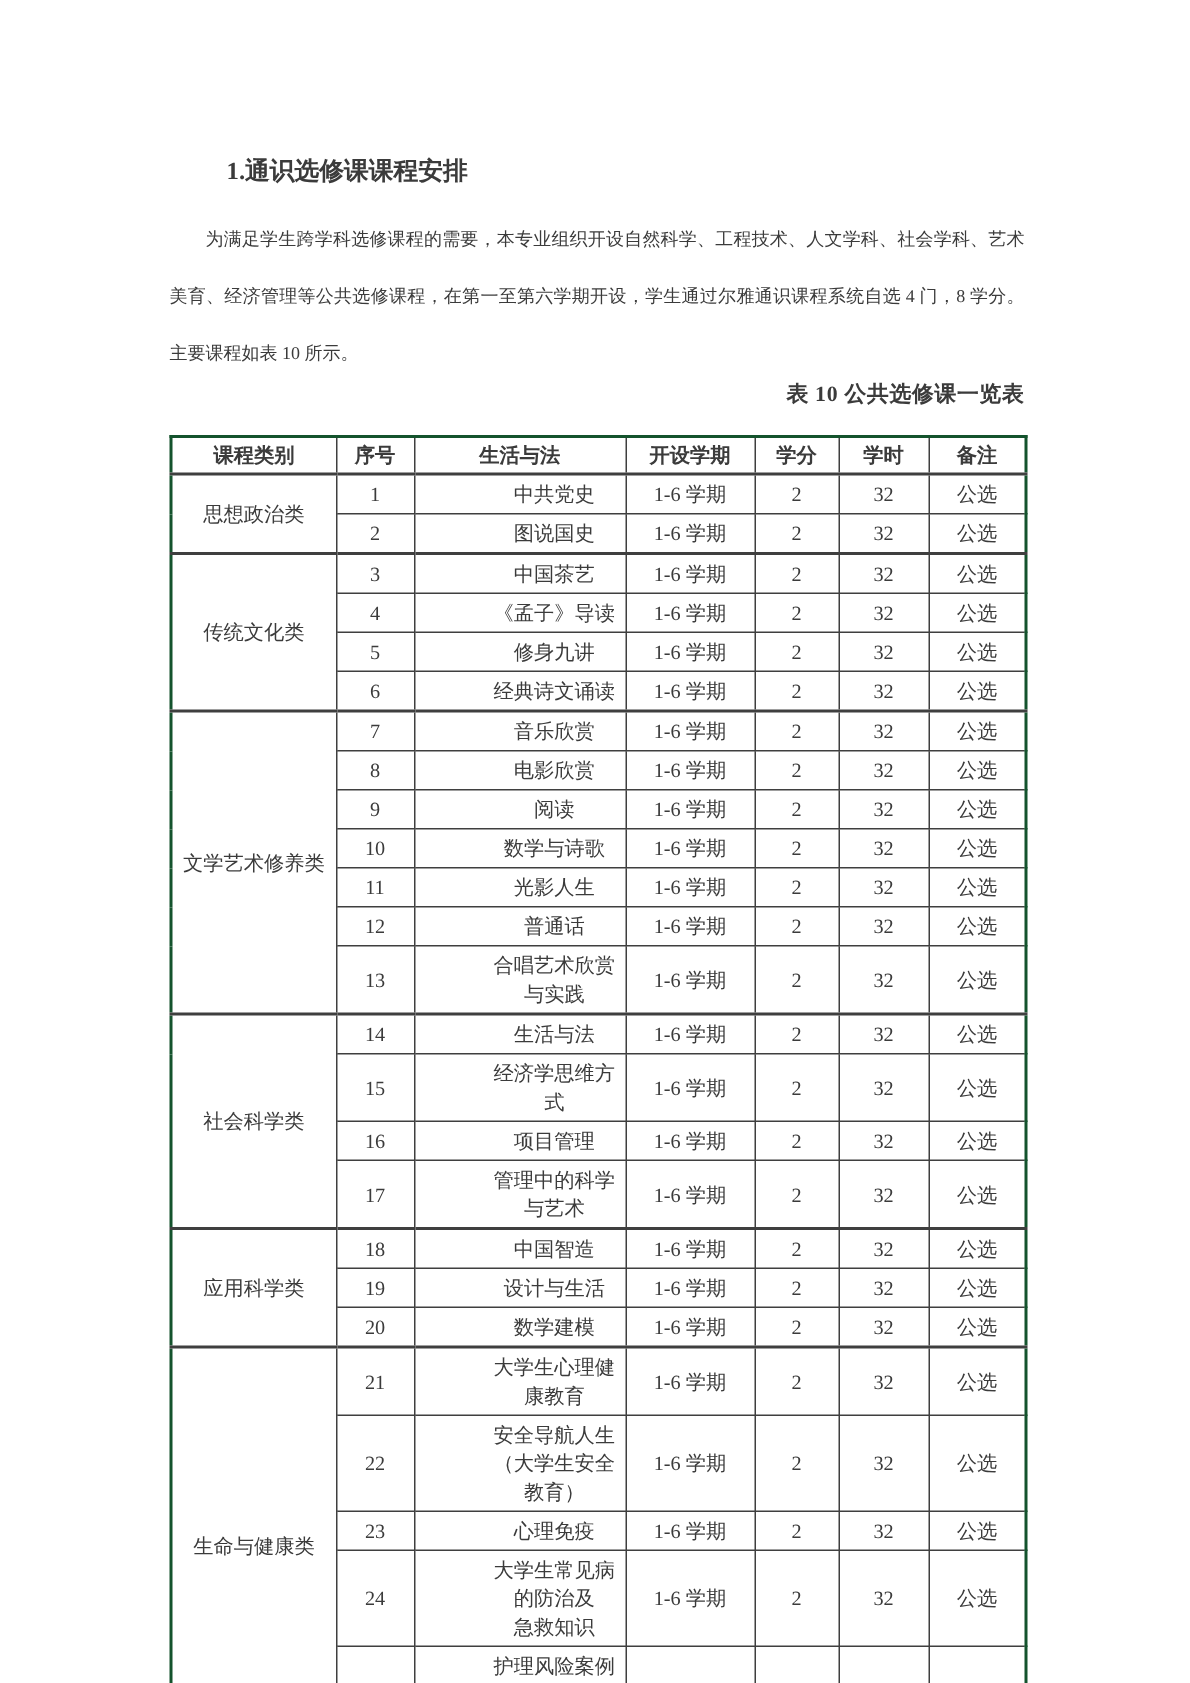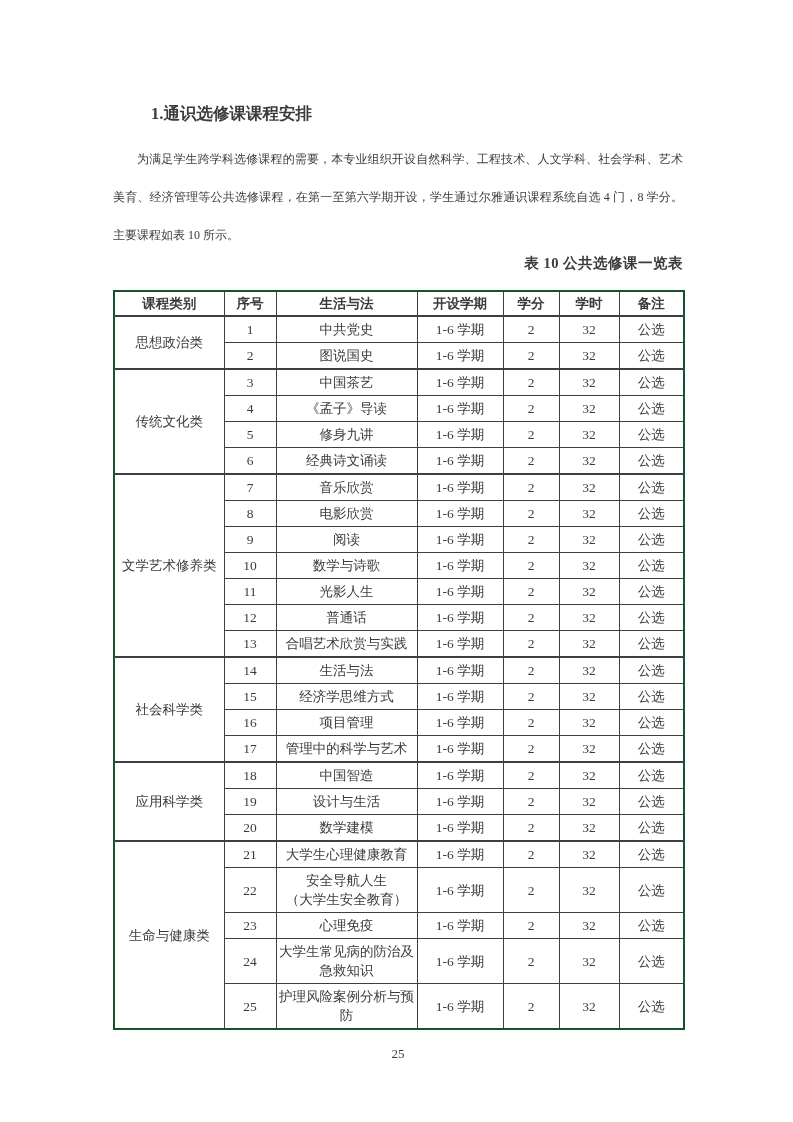--- a/index.html
+++ b/index.html
@@ -48,21 +48,21 @@
     line-height: 19px;
     padding: 3px 2px;
     overflow: hidden;
   }
   .course-table thead th {
     font-weight: bold;
     border-bottom: 2px solid #3f3f3f;
     padding: 2px;
   }
   .course-table tr.group-start td { border-top: 2px solid #3f3f3f; }
-  .course-table td.name-cell { white-space: pre-line; }
+  .course-table td.name-cell { white-space: pre-line; padding-left: 48px; }
   .page-number {
     text-align: center;
     font-size: 13px;
     margin-top: 16px;
   }
 </style>
 </head>
 <body>
 
 <div class="page">

